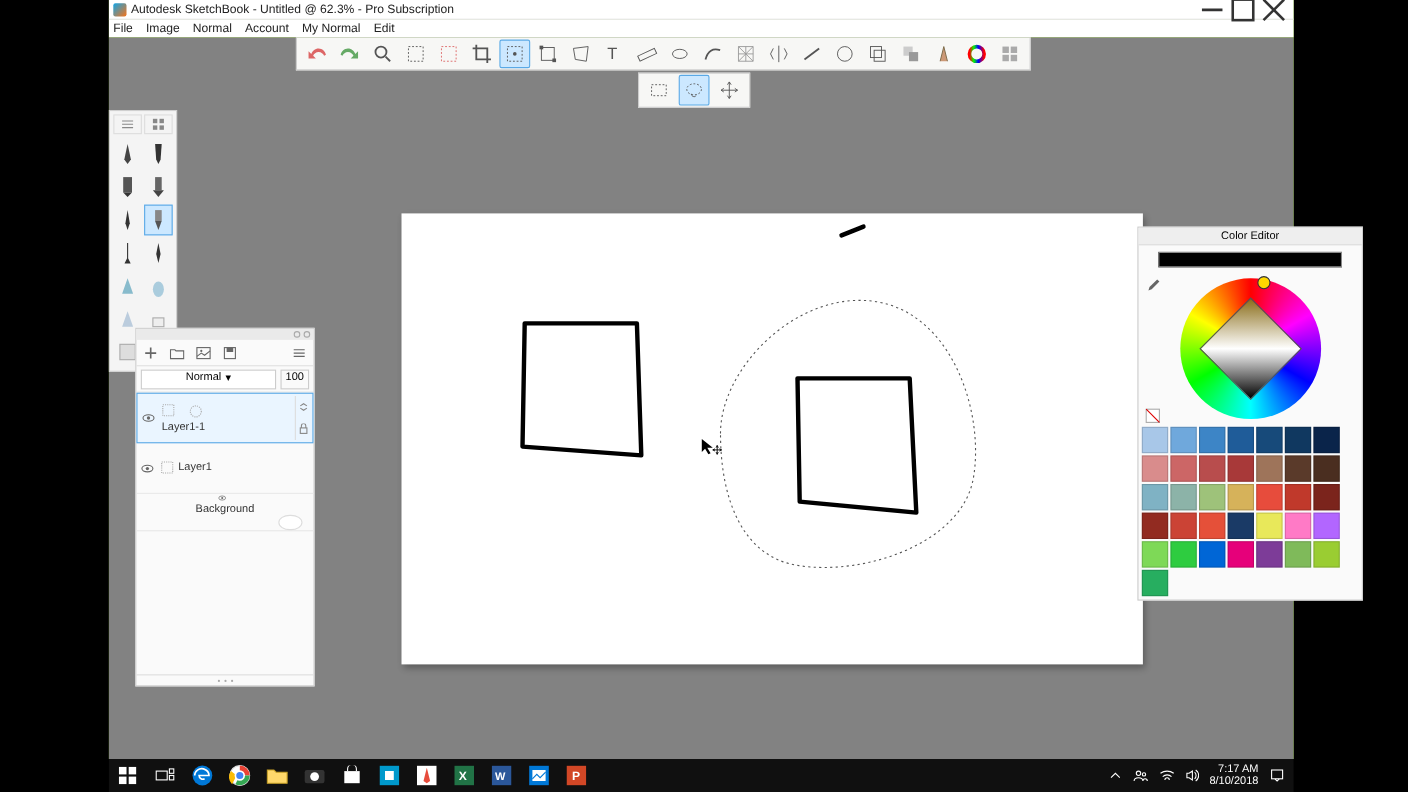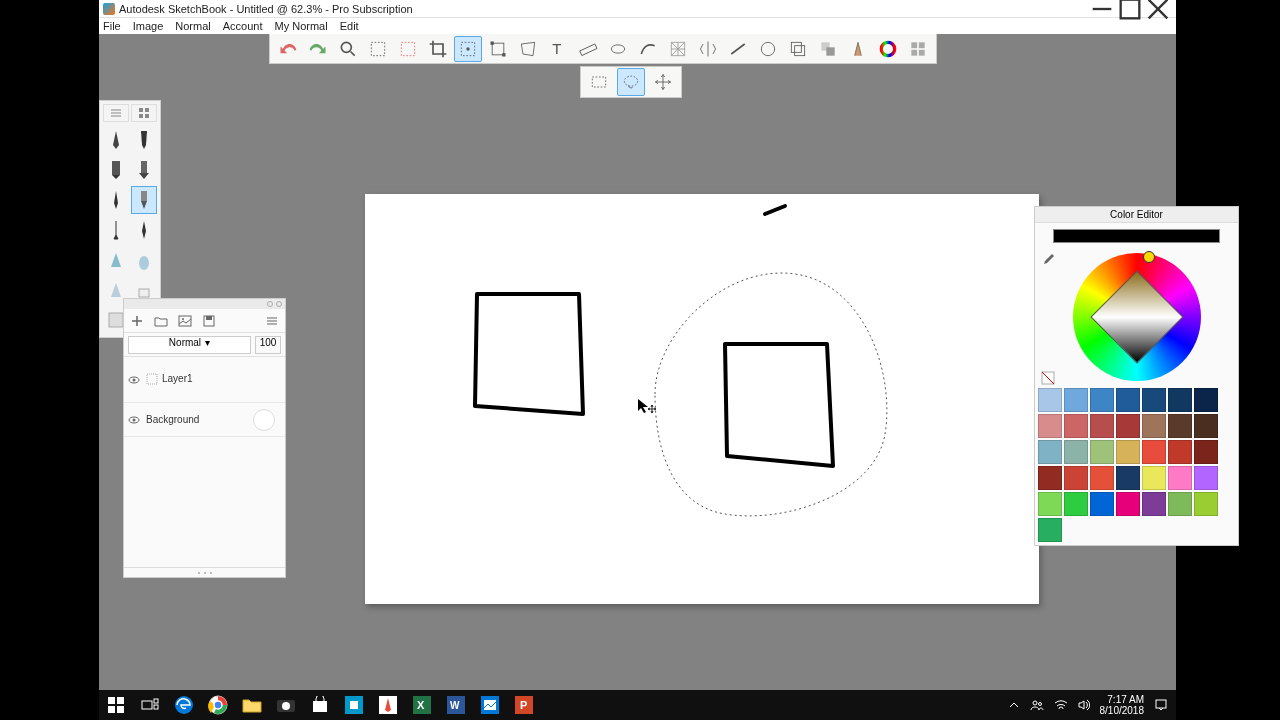--- a/index.html
+++ b/index.html
@@ -173,21 +173,21 @@
 .layerrow .eye {
   width: 12px; height: 12px; margin-right: 6px;
 }
 .layerrow .lname { font-size: 10px; color:#333;}
 .layerrow .sidectrls {
   position:absolute; right:2px; top:2px; bottom:2px;
   width:14px;
   border-left:1px solid #ddd;
   display:flex;flex-direction:column;justify-content:space-around;align-items:center;
 }
-.bgrow { height: 34px; }
+.bgrow { height: 34px; flex-direction: column; }
 .bgrow .swatch {
   width: 22px; height: 22px; border-radius: 50%;
   background:#fff; border:1px solid #ddd; margin-left:auto; margin-right:6px;
 }
 
 .coloreditor {
   position: absolute;
   right: -63px; top: 172px;
   width: 205px;
   background: #fafafa;
@@ -608,20 +608,46 @@
           </svg>
       </div>
       <div class="lpblend">
         <div class="sel" style="display:flex;justify-content:center;">
             <span>Normal</span>
             <span style="margin-left:4px;">▾</span>
           </div>
         <div class="opac">100</div>
       </div>
       <div class="lplist">
+        <div class="layerrow selrow">
+          <svg class="eye" viewBox="0 0 12 12">
+              <ellipse cx="6" cy="6" rx="5" ry="3" fill="none" stroke="#666"></ellipse>
+              <circle cx="6" cy="6" r="1.5" fill="#666"></circle>
+            </svg>
+          <div style="display:flex;flex-direction:column;">
+            <div style="display:flex;gap:8px;margin-bottom:2px;">
+              <svg width="16" height="14" viewBox="0 0 16 14">
+                  <rect x="1" y="1" width="10" height="10" fill="none" stroke="#aaa" stroke-dasharray="1 1"></rect>
+                </svg>
+              <svg width="16" height="14" viewBox="0 0 16 14">
+                  <circle cx="7" cy="7" r="5" fill="none" stroke="#aaa" stroke-dasharray="1 1"></circle>
+                </svg>
+            </div>
+            <div class="lname">Layer1-1</div>
+          </div>
+          <div class="sidectrls">
+            <svg width="10" height="10" viewBox="0 0 10 10">
+                <path d="M2 4l3-2 3 2M2 6l3 2 3-2" stroke="#888" fill="none"></path>
+              </svg>
+            <svg width="10" height="10" viewBox="0 0 10 10">
+                <rect x="2" y="4" width="6" height="5" fill="none" stroke="#888"></rect>
+                <path d="M3 4V2a2 2 0 014 0v2" fill="none" stroke="#888"></path>
+              </svg>
+          </div>
+        </div>
         <div class="layerrow">
           <svg class="eye" viewBox="0 0 12 12">
               <ellipse cx="6" cy="6" rx="5" ry="3" fill="none" stroke="#666"></ellipse>
               <circle cx="6" cy="6" r="1.5" fill="#666"></circle>
             </svg>
           <div style="display:flex;flex-direction:row;">
             <svg width="16" height="14" viewBox="0 0 16 14">
                 <rect x="1" y="1" width="10" height="10" fill="none" stroke="#aaa" stroke-dasharray="1 1"></rect>
               </svg>
             <div class="lname">Layer1</div>

